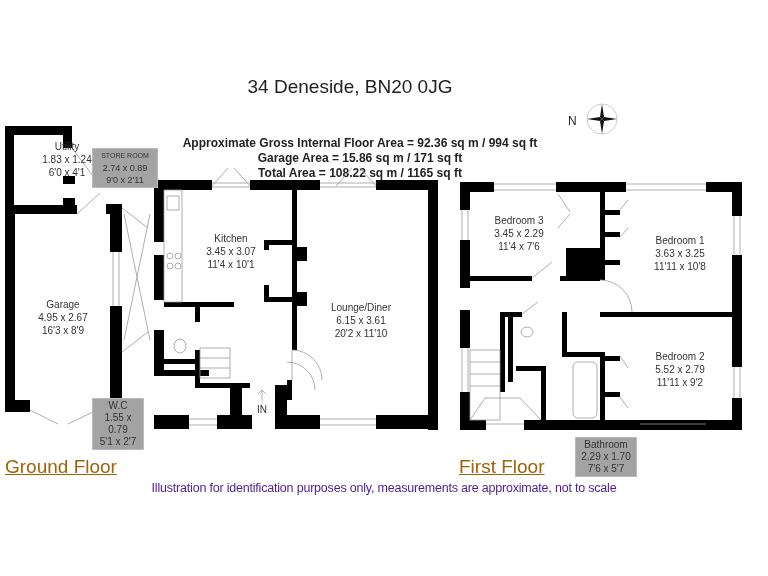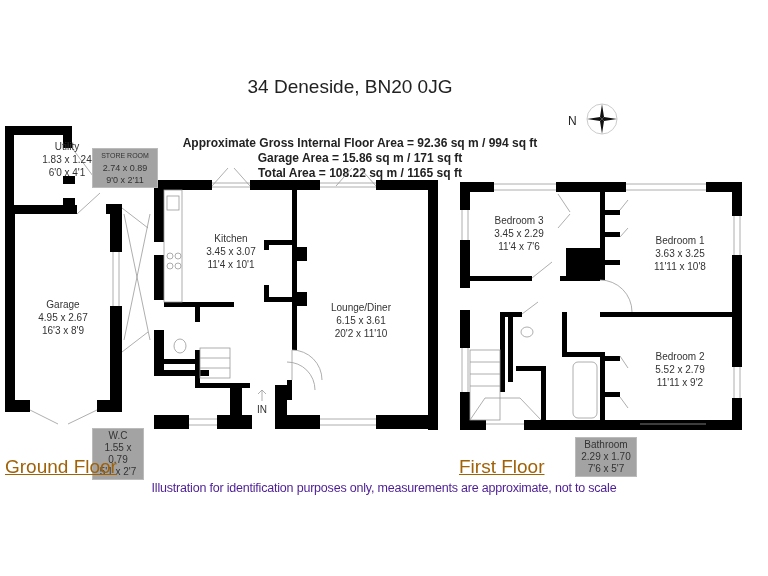--- a/index.html
+++ b/index.html
@@ -221,21 +221,21 @@
 <div class="room-label" style="left:196px;top:232px;width:70px;">
   <span class="n">Kitchen</span>
   <span class="n">3.45 x 3.07</span>
   <span class="n">11'4 x 10'1</span>
 </div>
 <div class="room-label" style="left:321px;top:288px;width:80px;margin-top:13px;">
   <span class="n">Lounge/Diner</span>
   <span class="n">6.15 x 3.61</span>
   <span class="n">20'2 x 11'10</span>
 </div>
-<div class="room-label boxed" style="left:92px;top:428px;width:44px;line-height:12px;text-align:center;">
+<div class="room-label boxed" style="left:92px;top:398px;width:44px;line-height:12px;text-align:center;">
   <span class="n">W.C</span>
   <span class="n">1.55 x 0.79</span>
   <span class="n">5'1 x 2'7</span>
 </div>
 <div class="abs" id="in-label">IN</div>
 
 <div class="room-label" style="left:488px;top:214px;width:62px;">
   <span class="n">Bedroom 3</span>
   <span class="n">3.45 x 2.29</span>
   <span class="n">11'4 x 7'6</span>

